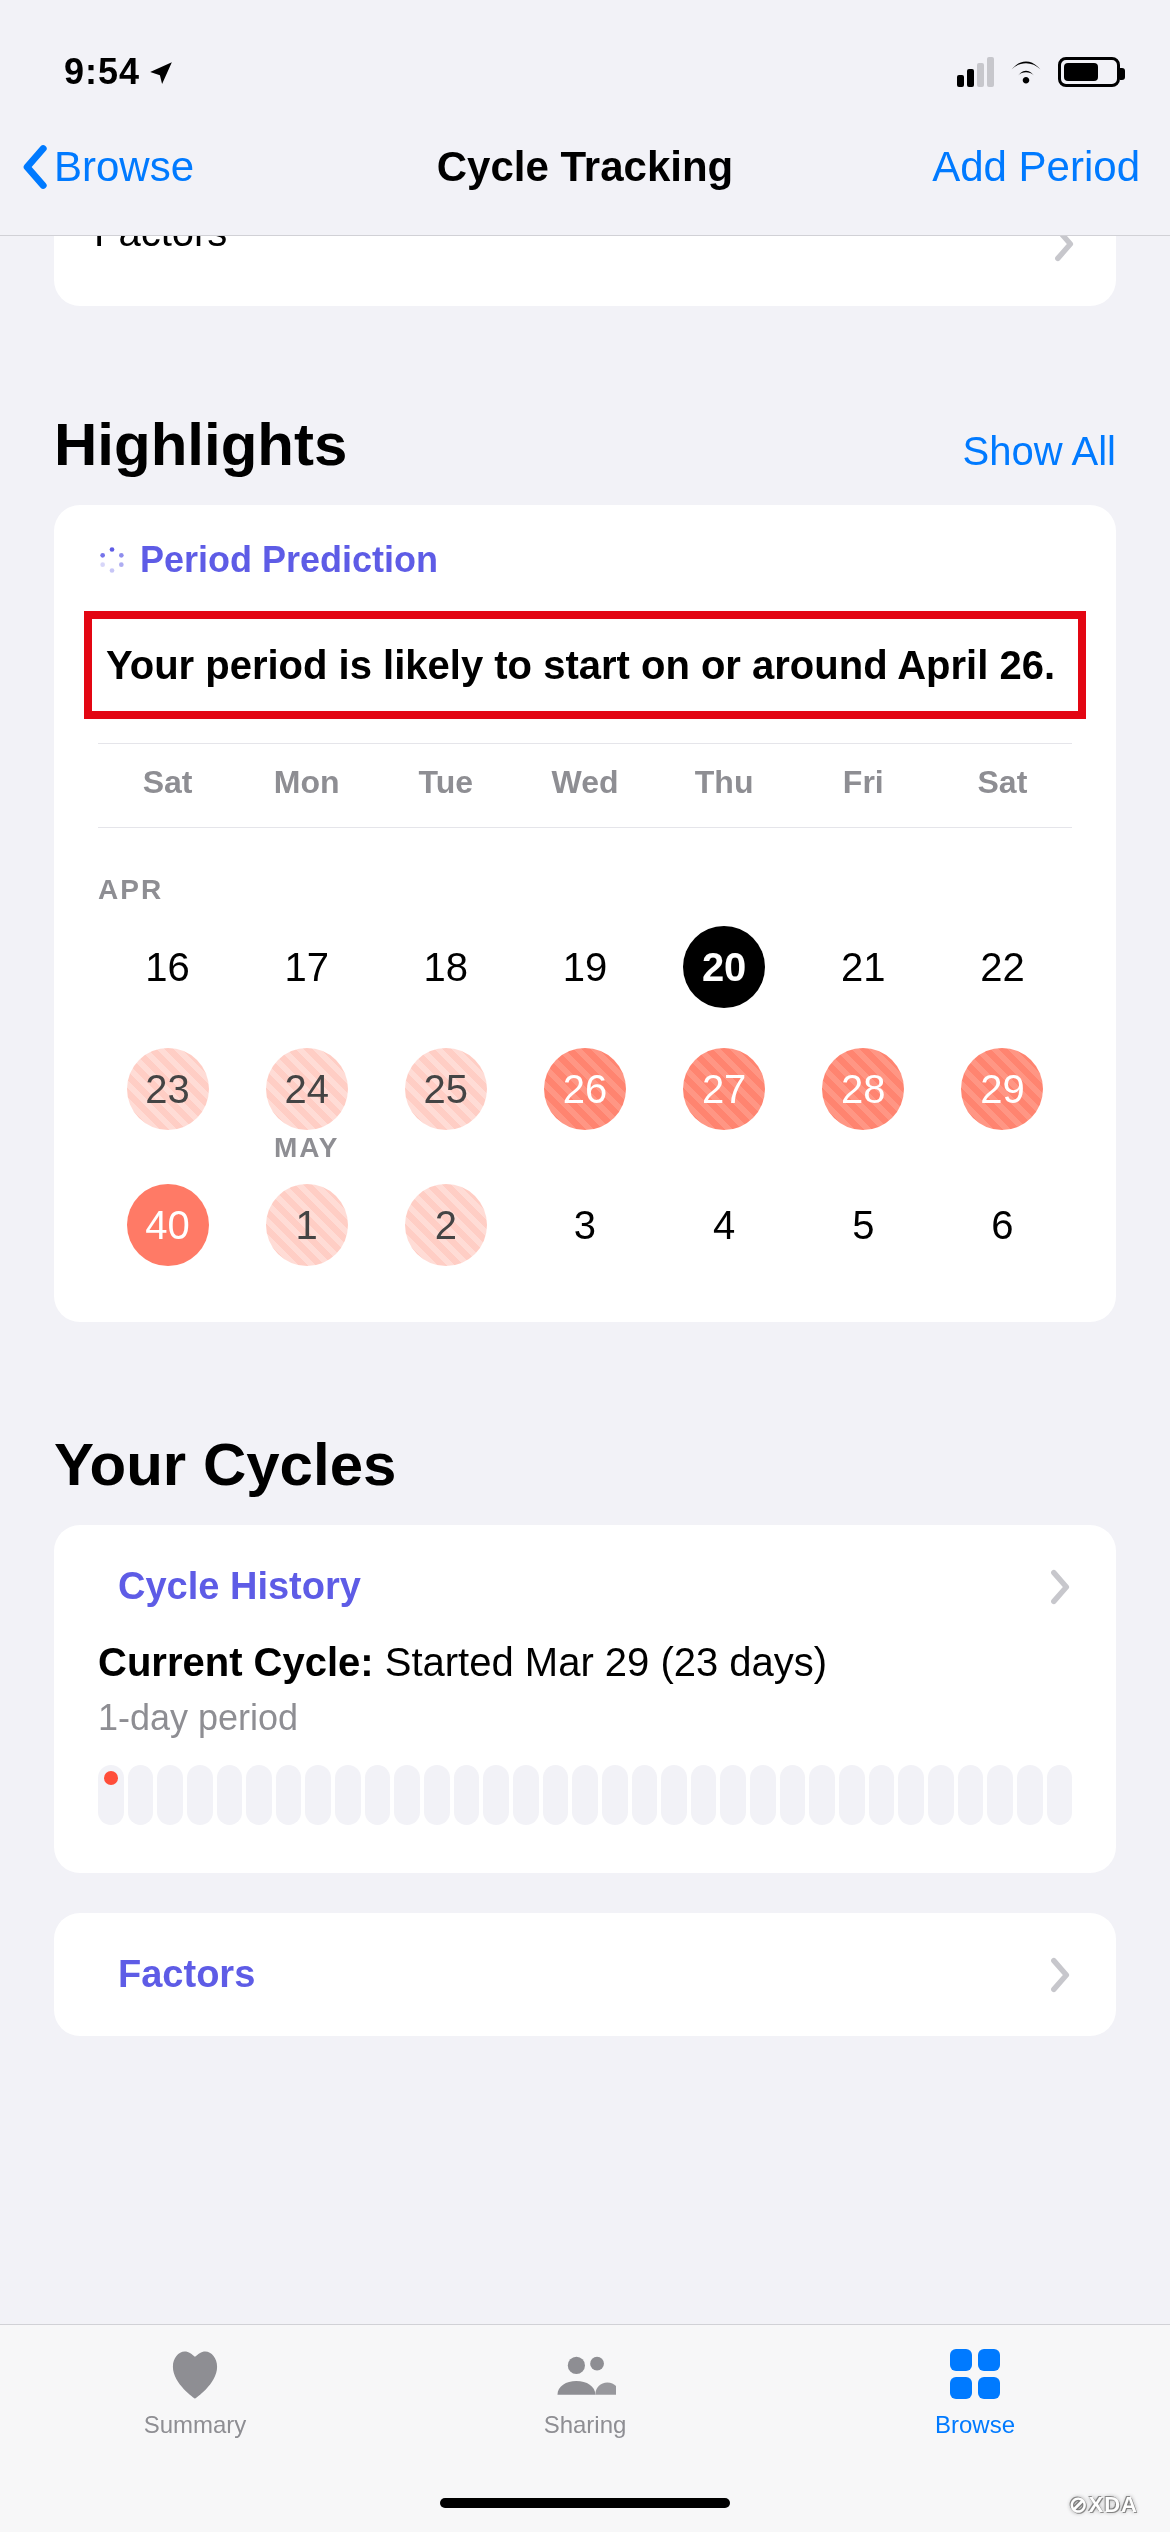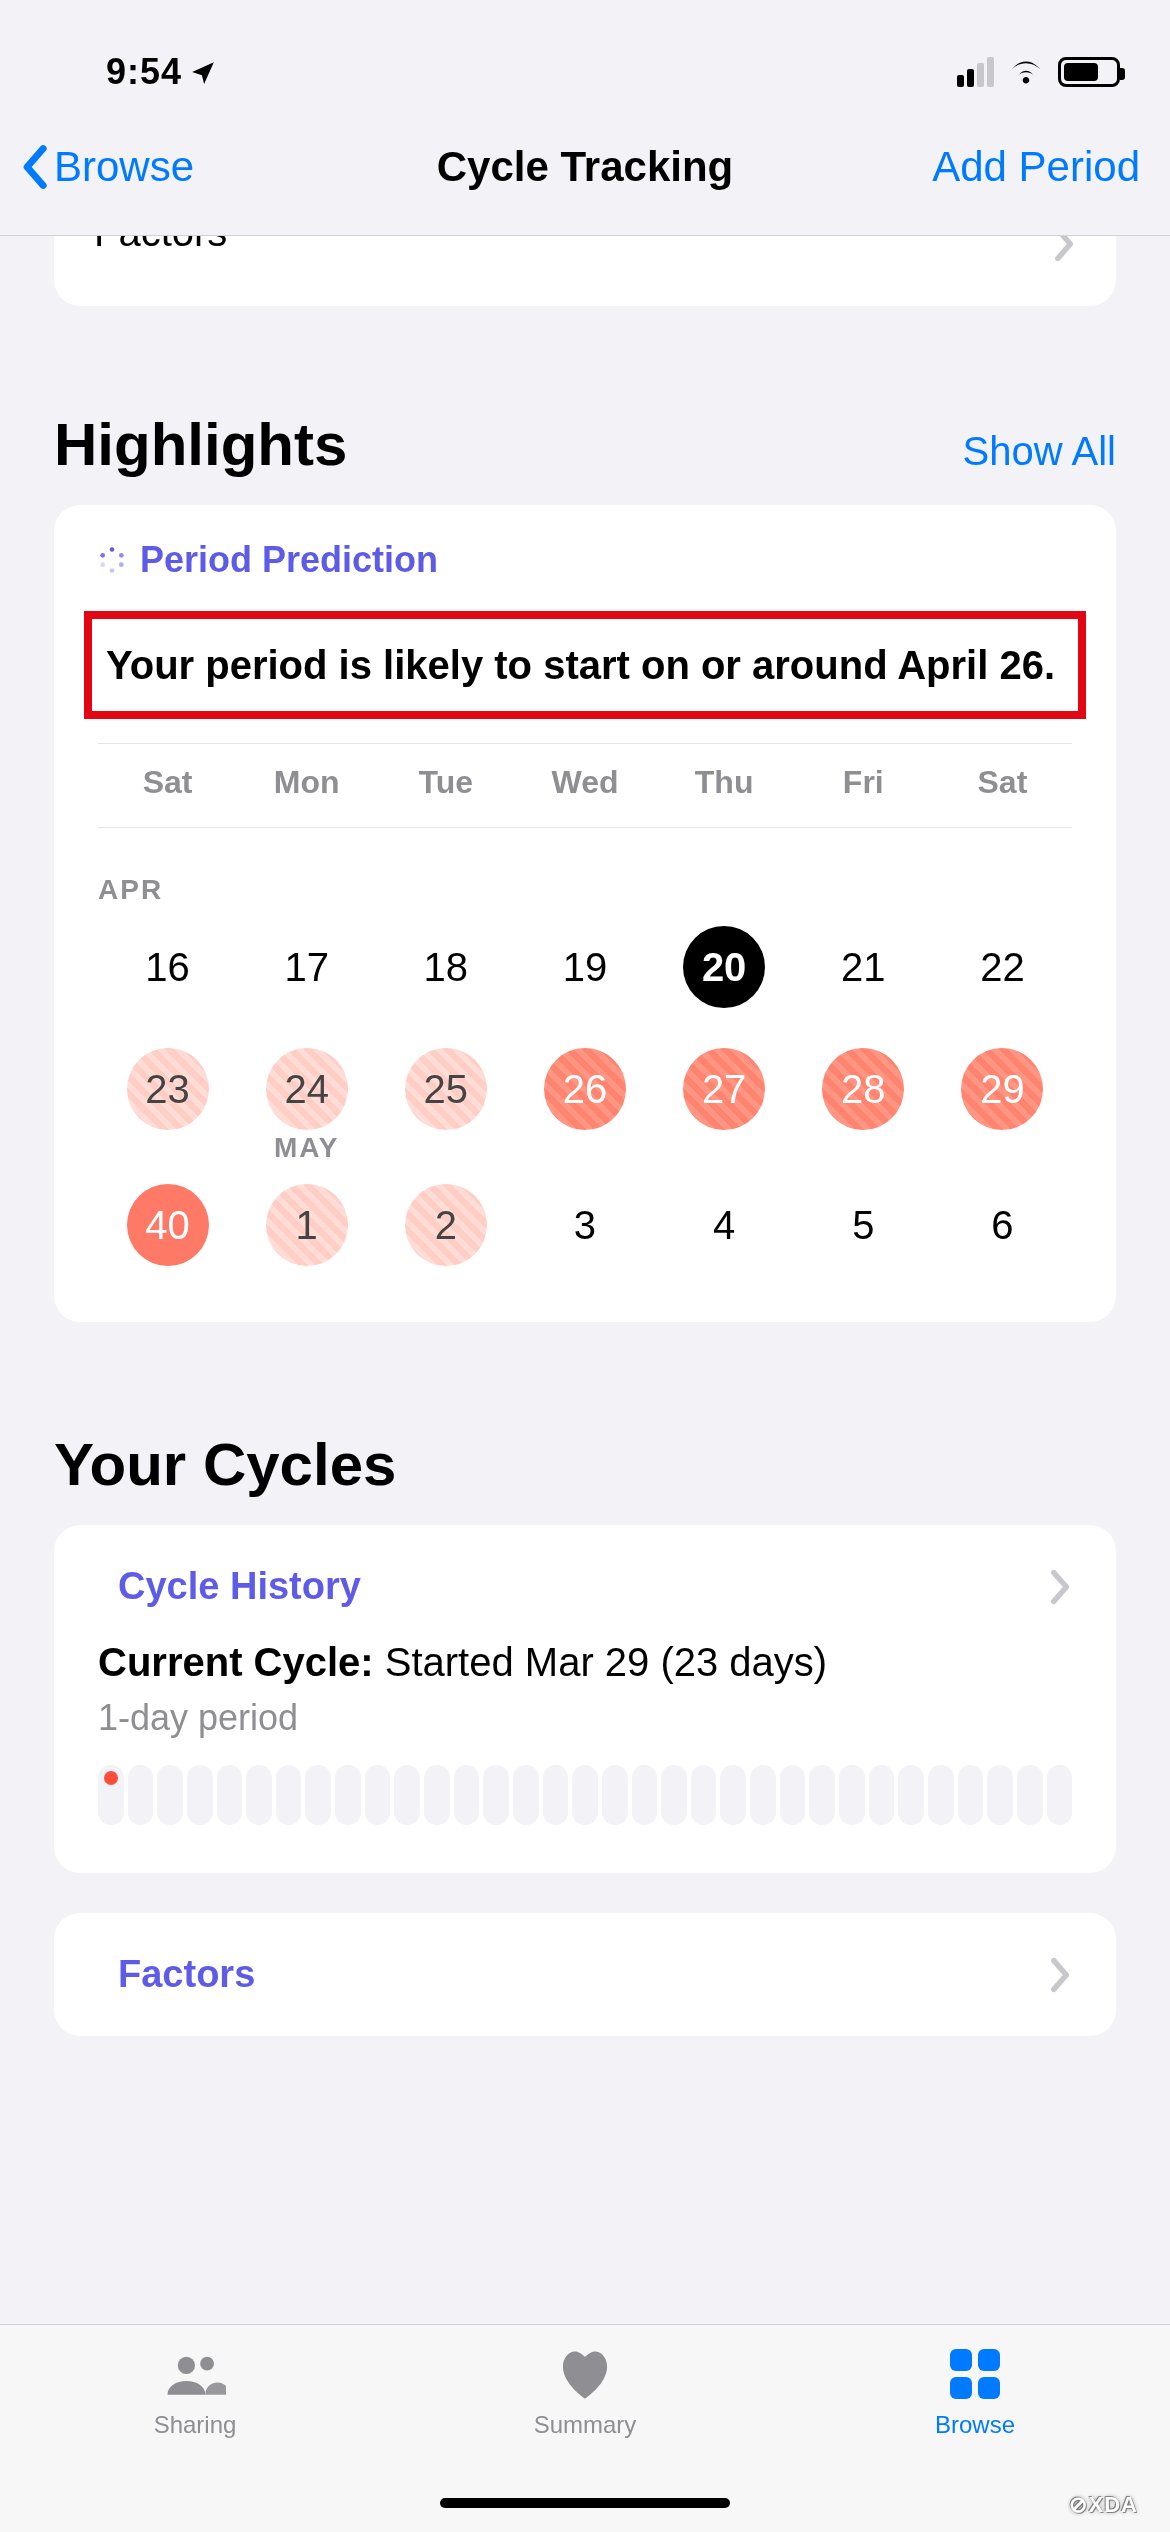--- a/index.html
+++ b/index.html
@@ -11,21 +11,21 @@
       color: #000;
       position: relative;
       overflow: hidden;
     }
     
     .status-bar {
       height: 120px;
       display: flex;
       align-items: center;
       justify-content: space-between;
-      padding: 24px 50px 0 106px;
+      padding: 24px 50px 0 64px;
       background: #f2f2f7;
     }
     .sb-time { font-size: 36px; font-weight: 600; letter-spacing: 1px; display:flex; align-items:center; gap:8px;}
     .sb-icons { display: flex; align-items: center; gap: 14px; }
     .loc-arrow { width:26px; height:26px; }
     .signal { display:flex; align-items:flex-end; gap:3px; }
     .signal span { width:7px; background:#000; border-radius:2px; }
     .signal span:nth-child(1){height:12px;}
     .signal span:nth-child(2){height:18px;}
     .signal span:nth-child(3){height:24px;background:#c7c7cc;}
@@ -340,37 +340,37 @@
       <div class="list-title">Factors</div>
       <svg class="chev-r" viewBox="0 0 12 20" fill="none" stroke="#c7c7cc" stroke-width="3" stroke-linecap="round" stroke-linejoin="round">
           <polyline points="2,2 9,10 2,18"></polyline>
         </svg>
     </div>
   </div>
 </div>
 
 <div class="tabbar">
   <div class="tab">
+    <div class="tab-icon heart-i">
+      <svg viewBox="0 0 24 22" fill="#8e8e93">
+          <path d="M12 21s-9-6-9-13C3 4 6 1 9 2c1.5.5 3 2 3 2s1.5-1.5 3-2c3-1 6 2 6 6 0 7-9 13-9 13z"></path>
+        </svg>
+    </div>
+    <div class="tab-lbl">Summary</div>
+  </div>
+  <div class="tab">
     <div class="tab-icon people-i">
       <svg viewBox="0 0 36 24" fill="#8e8e93">
           <circle cx="13" cy="7" r="5"></circle>
           <circle cx="25" cy="6" r="4"></circle>
           <path d="M2 24c0-5 5-8 11-8s11 3 11 8H2z"></path>
           <path d="M24 24c0-4 3-7 7-7 2 0 4 1 5 2v5h-12z" opacity="0.9"></path>
         </svg>
     </div>
     <div class="tab-lbl">Sharing</div>
-  </div>
-  <div class="tab">
-    <div class="tab-icon heart-i">
-      <svg viewBox="0 0 24 22" fill="#8e8e93">
-          <path d="M12 21s-9-6-9-13C3 4 6 1 9 2c1.5.5 3 2 3 2s1.5-1.5 3-2c3-1 6 2 6 6 0 7-9 13-9 13z"></path>
-        </svg>
-    </div>
-    <div class="tab-lbl">Summary</div>
   </div>
   <div class="tab active">
     <div class="tab-icon">
       <div class="grid-i">
           <span></span>
           <span></span>
           <span></span>
           <span></span>
         </div>
     </div>

